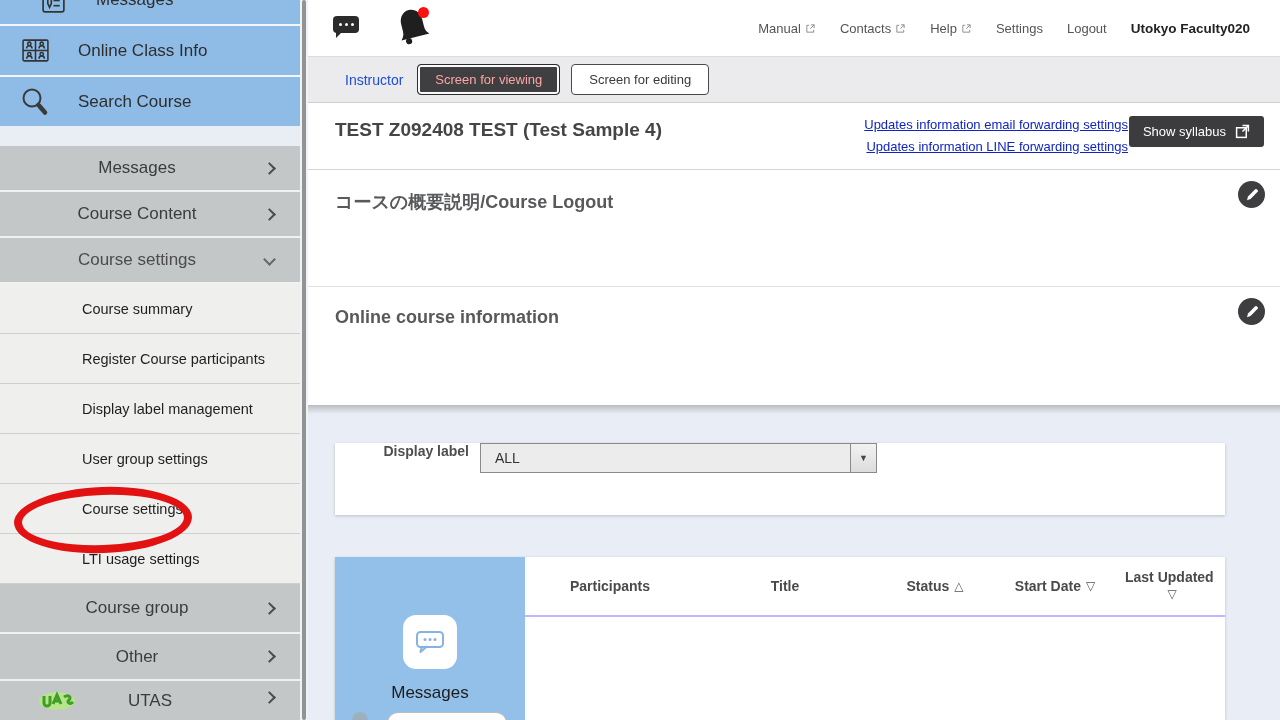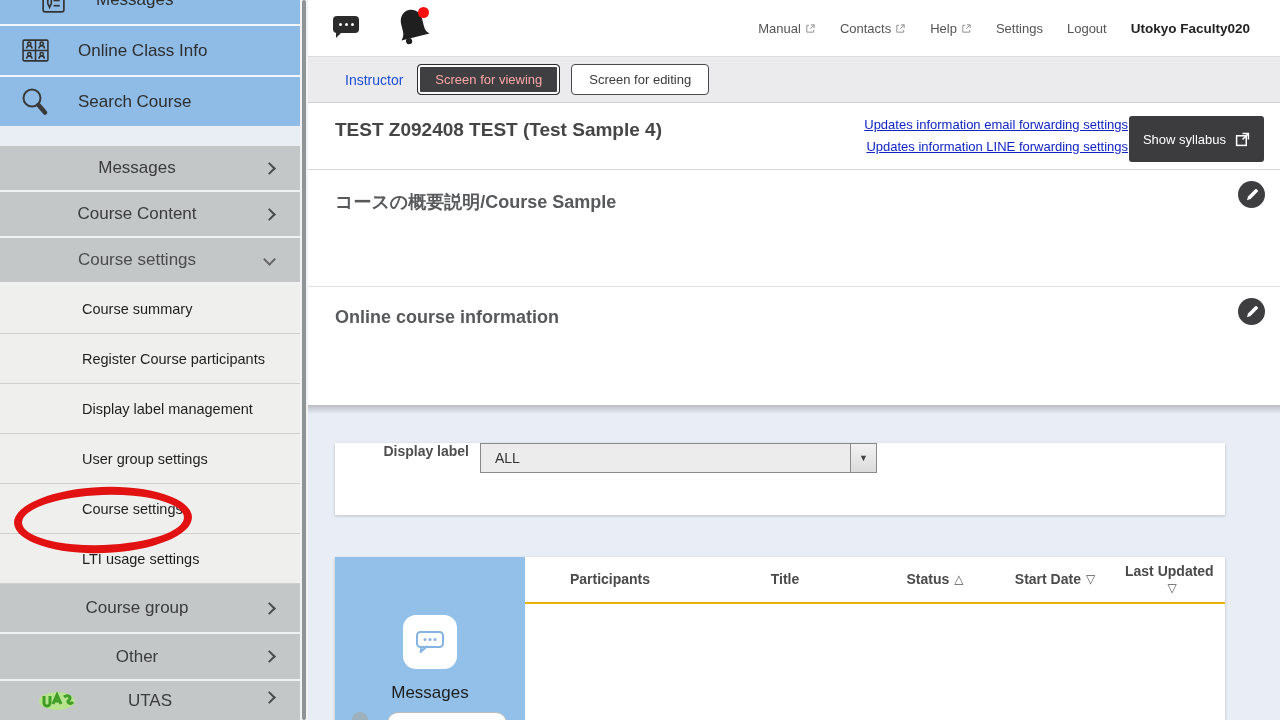--- a/index.html
+++ b/index.html
@@ -50,21 +50,21 @@
 
   .tabbar { height:46px; background:#ebebed; border-bottom:1px solid #d0d0d0; display:flex; align-items:center; }
   .role-label { margin-left:37px; font-size:14px; color:#1d4ed8; }
   .btn-dark { margin-left:14px; background:#3f3f41; color:#fca5a5; font-size:13px; padding:7px 17px; border-radius:4px; border:1px solid #2c2c2c; box-shadow:0 0 0 2px #fafafa inset; cursor:pointer; }
   .btn-outline { margin-left:11px; background:#fff; color:#3a3a3a; font-size:13px; padding:7px 17px; border-radius:4px; border:1px solid #4a4a4a; cursor:pointer; }
 
   .title-block { position:relative; height:67px; border-bottom:1px solid #d6d6d6; }
   .course-title { position:absolute; left:27px; top:16px; font-size:19px; font-weight:bold; color:#454545; }
   .fwd-links { position:absolute; right:152px; top:11px; text-align:right; }
   .fwd-links a { display:block; font-size:13px; color:#1024c4; text-decoration:underline; line-height:22px; cursor:pointer; }
-  .btn-syllabus { position:absolute; right:16px; top:13px; height:46px; background:#3c3c3e; color:#fff; font-size:13px; border:none; border-radius:3px; padding:0 14px; display:flex; align-items:center; gap:9px; cursor:pointer; }
+  .btn-syllabus { position:absolute; right:16px; top:13px; height:31px; background:#3c3c3e; color:#fff; font-size:13px; border:none; border-radius:3px; padding:0 14px; display:flex; align-items:center; gap:9px; cursor:pointer; }
 
   .section { position:relative; height:117px; border-bottom:1px solid #e2e2e2; background:#fff; }
   .section h2 { position:absolute; left:27px; top:20px; font-size:18px; font-weight:bold; color:#58595b; }
   .edit-btn { position:absolute; right:15px; top:11px; width:27px; height:27px; border-radius:50%; background:#3e3e40; display:flex; align-items:center; justify-content:center; cursor:pointer; border:none; }
 
   .lower { position:absolute; left:0; top:405px; width:972px; height:315px; background:#e9eef6; }
   .lower::before { content:""; position:absolute; left:0; top:0; width:100%; height:9px; background:linear-gradient(#b9bdc2, rgba(185,189,194,0)); }
 
   .filter-panel { position:absolute; left:27px; top:38px; width:890px; height:72px; background:#fff; box-shadow:0 1px 3px rgba(0,0,0,0.2); display:flex; align-items:flex-start; }
   .filter-label { width:134px; text-align:right; font-size:14px; font-weight:bold; color:#4e4e4e; }
@@ -73,21 +73,21 @@
   .select-arrow { width:26px; border-left:1px solid #8a8a8a; background:linear-gradient(#f2f2f2,#dcdcdc); display:flex; align-items:center; justify-content:center; font-size:9px; color:#444; }
 
   .content-row { position:absolute; left:27px; top:152px; width:890px; height:163px; display:flex; box-shadow:0 1px 3px rgba(0,0,0,0.2); }
   .msg-tile { position:relative; width:190px; background:#92c0e9; overflow:hidden; }
   .tile-icon { position:absolute; left:68px; top:58px; width:54px; height:54px; background:#fff; border-radius:13px; display:flex; align-items:center; justify-content:center; }
   .tile-label { position:absolute; left:0; top:126px; width:100%; text-align:center; font-size:17px; color:#1d1d1d; }
   .tile-pill { position:absolute; left:52px; bottom:-14px; width:120px; height:22px; background:#fdfdfd; border:1px solid #bbb; border-radius:11px; }
   .tile-dot { position:absolute; left:17px; bottom:-8px; width:16px; height:16px; border-radius:50%; background:#9fb0bd; }
 
   .list-table { width:700px; background:#fff; }
-  .thead { display:flex; height:47px; border-bottom:2px solid #eab308; }
+  .thead { display:flex; height:60px; border-bottom:2px solid #c4b5fd; }
   .th { display:flex; align-items:center; justify-content:center; font-size:14px; font-weight:bold; color:#4a4a4a; padding:0 6px; text-align:center; line-height:17px; }
   .th .sort { font-weight:normal; font-size:12px; margin-left:5px; color:#555; }
   .th.c1 { width:170px; } .th.c2 { width:180px; } .th.c3 { width:120px; } .th.c4 { width:120px; }
   .th.c5 { width:110px; justify-content:flex-start; flex-wrap:wrap; align-content:center; padding-left:10px; }
   .th.c5 .sort { flex-basis:100%; margin-left:0; }
 </style>
 </head>
 <body>
 
 <div id="app">
@@ -267,21 +267,21 @@
         <span>Show syllabus</span>
         <svg width="15" height="15" viewBox="0 0 14 14">
             <rect x="1.5" y="3.5" width="9" height="9" fill="none" stroke="#fff" stroke-width="1.4"></rect>
             <path d="M7 1.5 H12.5 V7" fill="none" stroke="#fff" stroke-width="1.4"></path>
             <line x1="12.5" y1="1.5" x2="7" y2="7" stroke="#fff" stroke-width="1.4"></line>
           </svg>
       </button>
     </div>
 
     <div class="section">
-      <h2>コースの概要説明/Course Sample</h2>
+      <h2>コースの概要説明/Course Logout</h2>
       <button class="edit-btn">
         <svg width="14" height="14" viewBox="0 0 14 14">
             <path d="M2 12.2 l1-3.7 L10.2 1.3 a1.1 1.1 0 0 1 1.55 0 l0.95 0.95 a1.1 1.1 0 0 1 0 1.55 L5.5 11 Z" fill="#fff"></path>
           </svg>
       </button>
     </div>
 
     <div class="section" style="border-bottom:none;">
       <h2>Online course information</h2>
       <button class="edit-btn">

